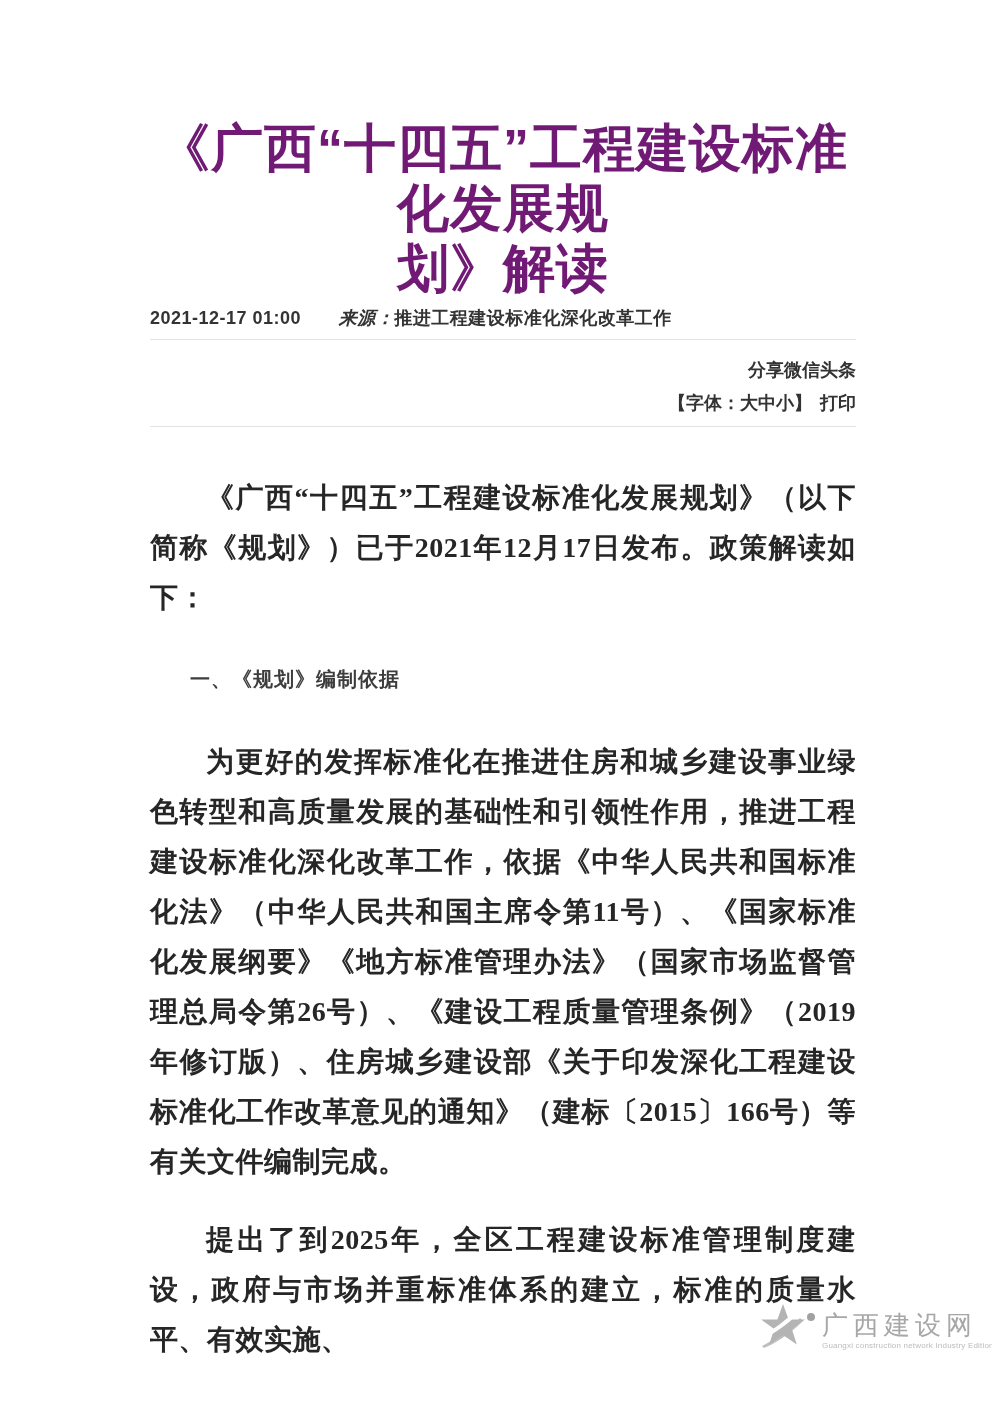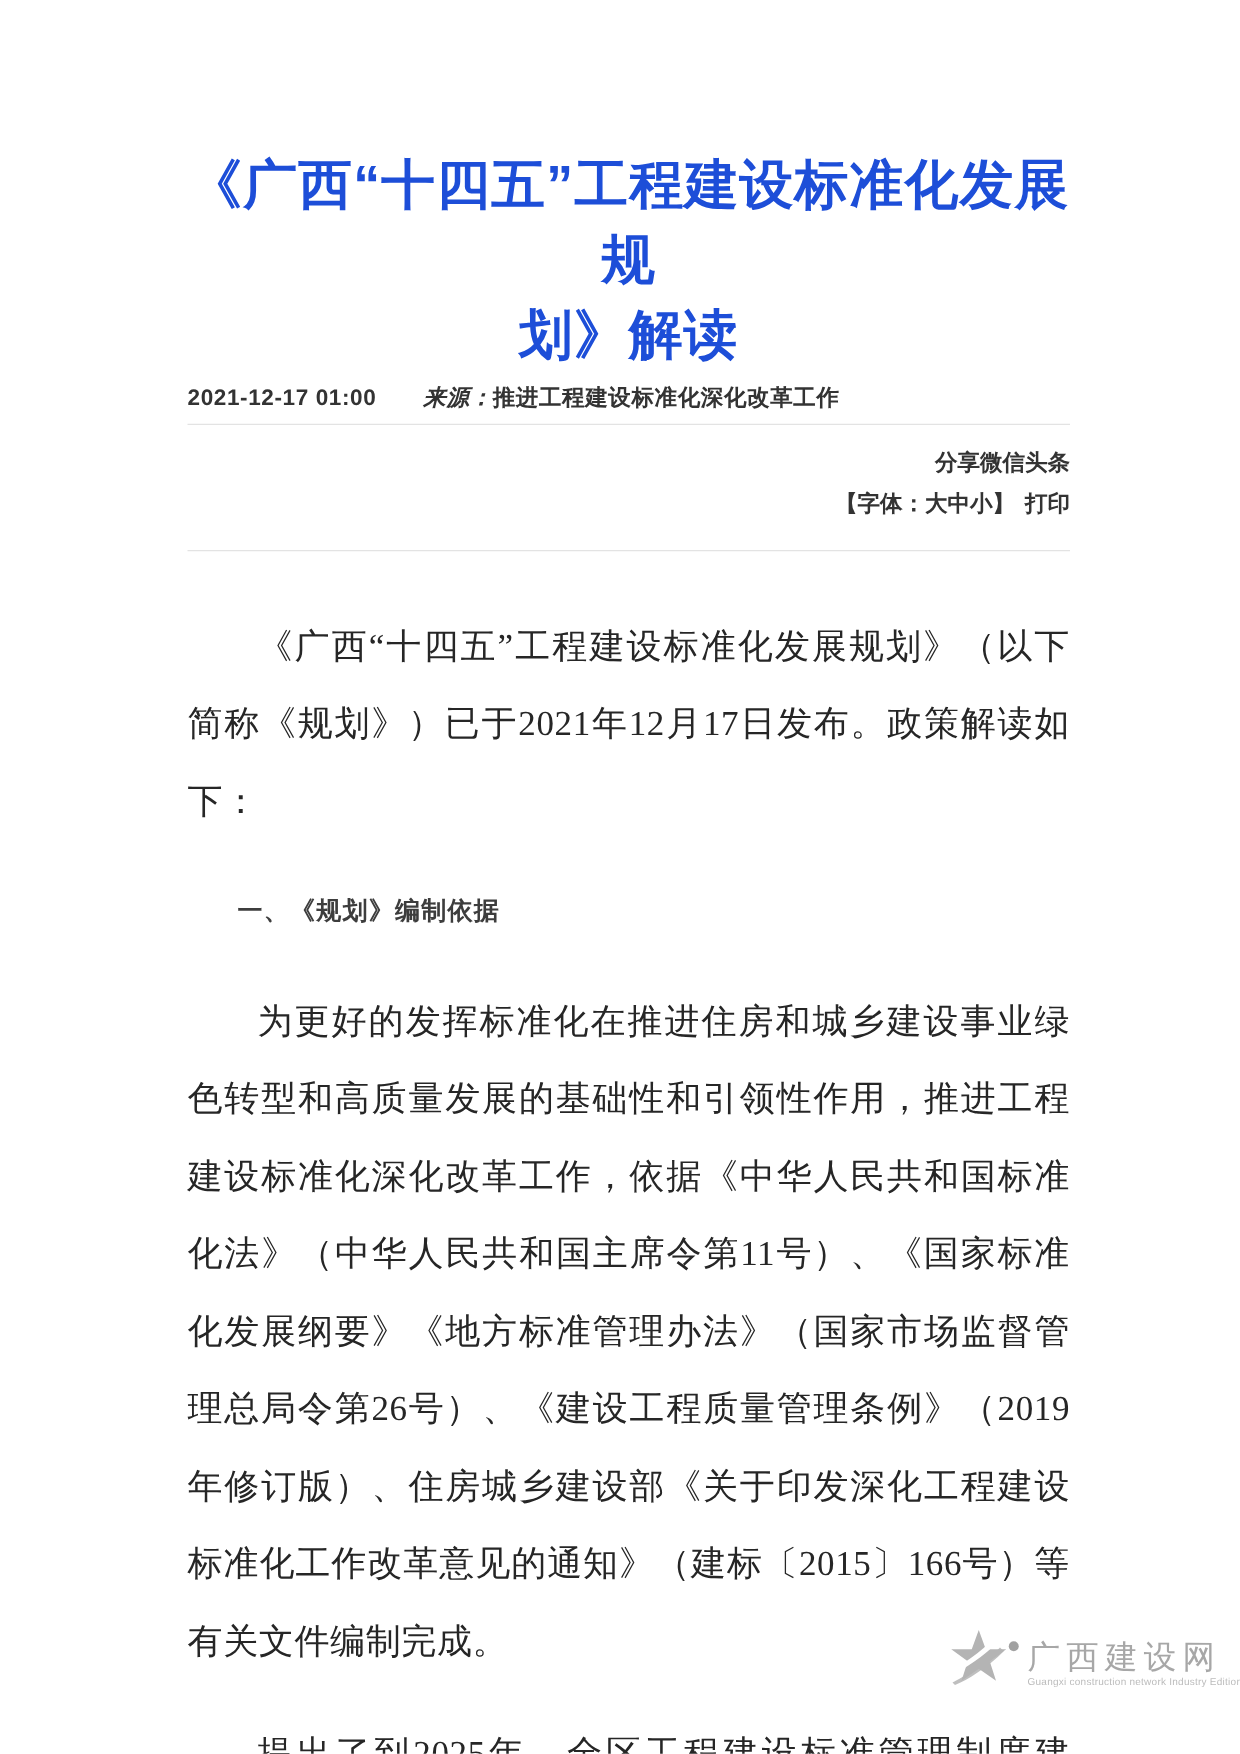--- a/index.html
+++ b/index.html
@@ -13,24 +13,24 @@
     color: #333;
   }
   .content {
     position: absolute;
     left: 150px;
     width: 706px;
     top: 0;
   }
   .page-title {
     margin: 118px 0 8px;
-    font-size: 43px;
+    font-size: 52px;
     line-height: 60px;
     font-weight: bold;
-    color: #1d4ed8;
+    color: #701a75;
     text-align: center;
     letter-spacing: 1px;
     font-family: "Liberation Sans", sans-serif;
   }
   .meta-row {
     font-size: 18px;
     font-weight: bold;
     color: #333;
     padding-bottom: 9px;
     border-bottom: 1px solid #e3e3e3;
@@ -42,35 +42,36 @@
     font-size: 18px;
     font-weight: bold;
     color: #333;
     padding-top: 14px;
   }
   .toolbar-row { line-height: 33px; text-align: right; }
   .toolbar a { color: #333; text-decoration: none; cursor: pointer; }
   .toolbar .print-link { margin-left: 8px; }
   .toolbar-bottom {
     border-bottom: 1px solid #e3e3e3;
-    padding-bottom: 20px;
+    padding-bottom: 6px;
   }
   .article-body {
     margin-top: 46px;
     font-family: "Liberation Serif", "DejaVu Serif", serif;
     font-size: 28px;
     color: #262626;
     text-align: justify;
     text-justify: inter-ideograph;
   }
   .article-body p.body-para {
     margin: 0 0 28px;
-    line-height: 62px;
+    line-height: 50px;
     text-indent: 2em;
     letter-spacing: 0.5px;
+    font-weight: bold;
   }
   .article-body h2.sec-heading {
     margin: 36px 0 38px;
     font-family: "Liberation Sans", sans-serif;
     font-size: 20px;
     font-weight: bold;
     color: #3d3d3d;
     line-height: 40px;
     text-indent: 2em;
     letter-spacing: 1px;

